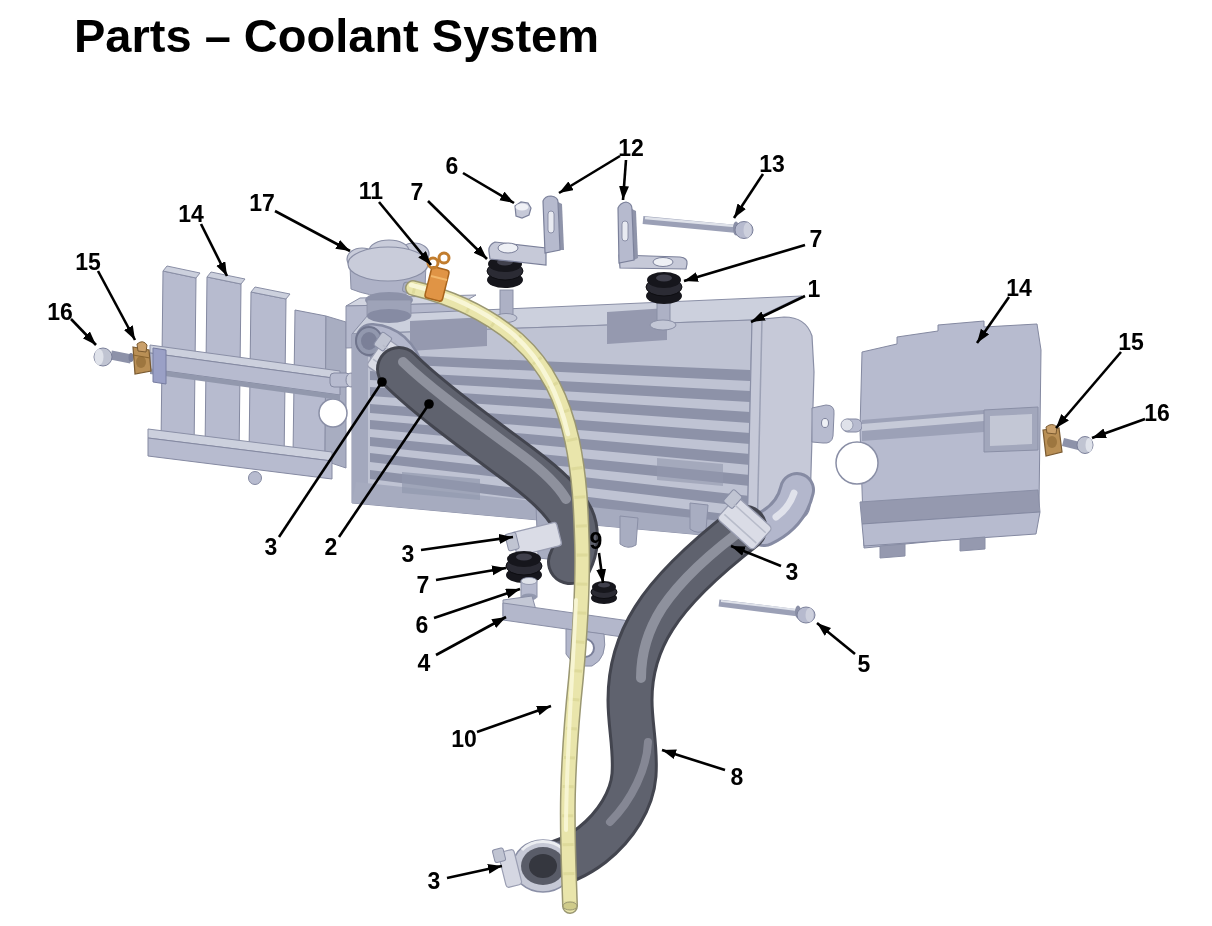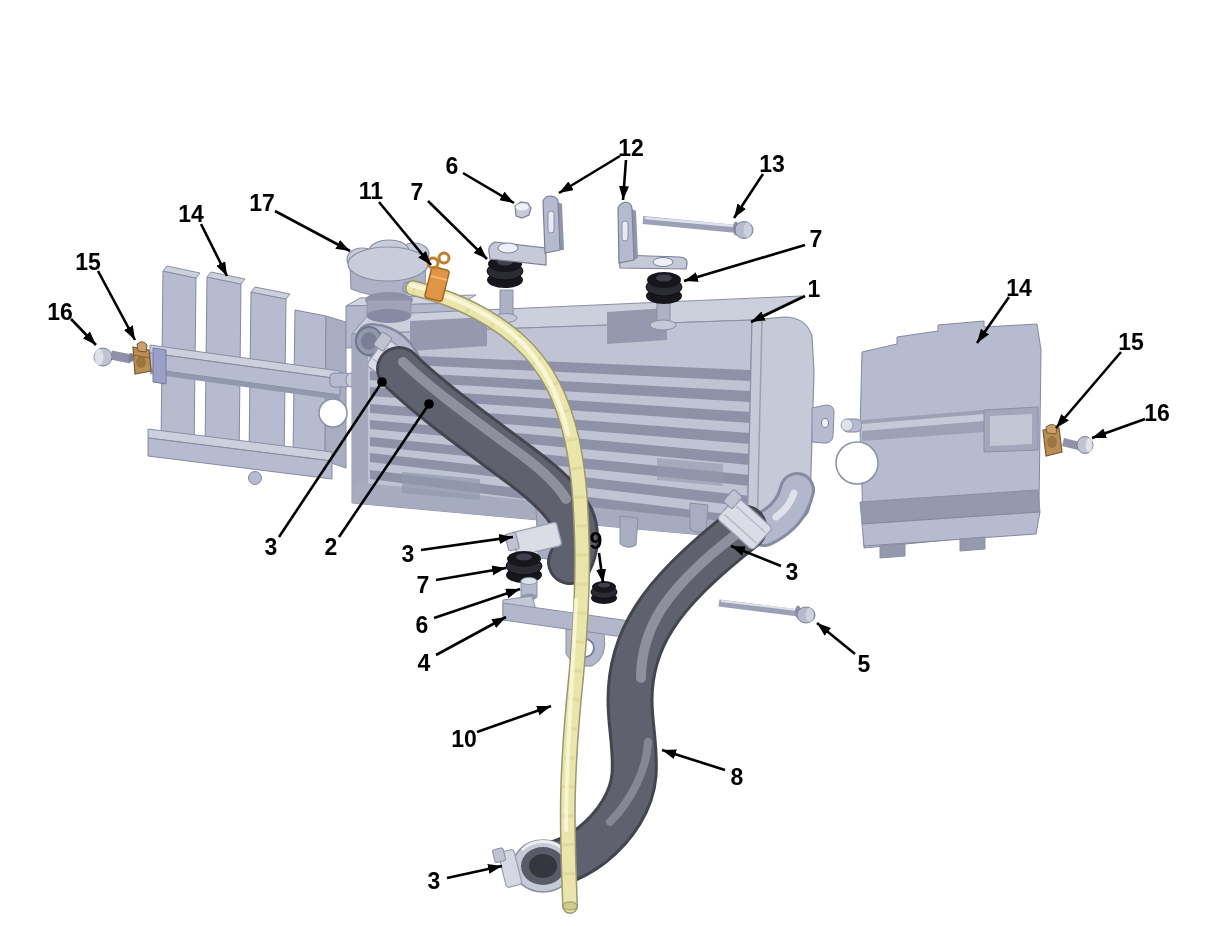--- a/index.html
+++ b/index.html
@@ -14,20 +14,21 @@
                text-anchor:middle;dominant-baseline:central;}
   .metal{fill:#b7bbcf;stroke:#8489a1;stroke-width:1;}
   .metal-light{fill:#ccd0dd;stroke:#8a8fa6;stroke-width:1;}
   .metal-mid{fill:#a8adc1;stroke:#8a8fa6;stroke-width:1;}
   .metal-dark{fill:#9599af;stroke:#8a8fa6;stroke-width:1;}
 </style>
 </head>
 <body>
 
 <div class="stage">
+  <h1 class="page-title">Parts – Coolant System</h1>
 
   <svg width="1212" height="926" viewBox="0 0 1212 926">
     <defs>
       <marker id="ah" markerUnits="userSpaceOnUse" markerWidth="16" markerHeight="12" refX="14" refY="5" orient="auto">
         <path d="M0,0 L14,5 L0,10 Z" fill="#000"></path>
       </marker>
     </defs>
 
     <g>
       <path class="metal" d="M163,271 L196,278 L194,452 L161,445 Z"></path>

